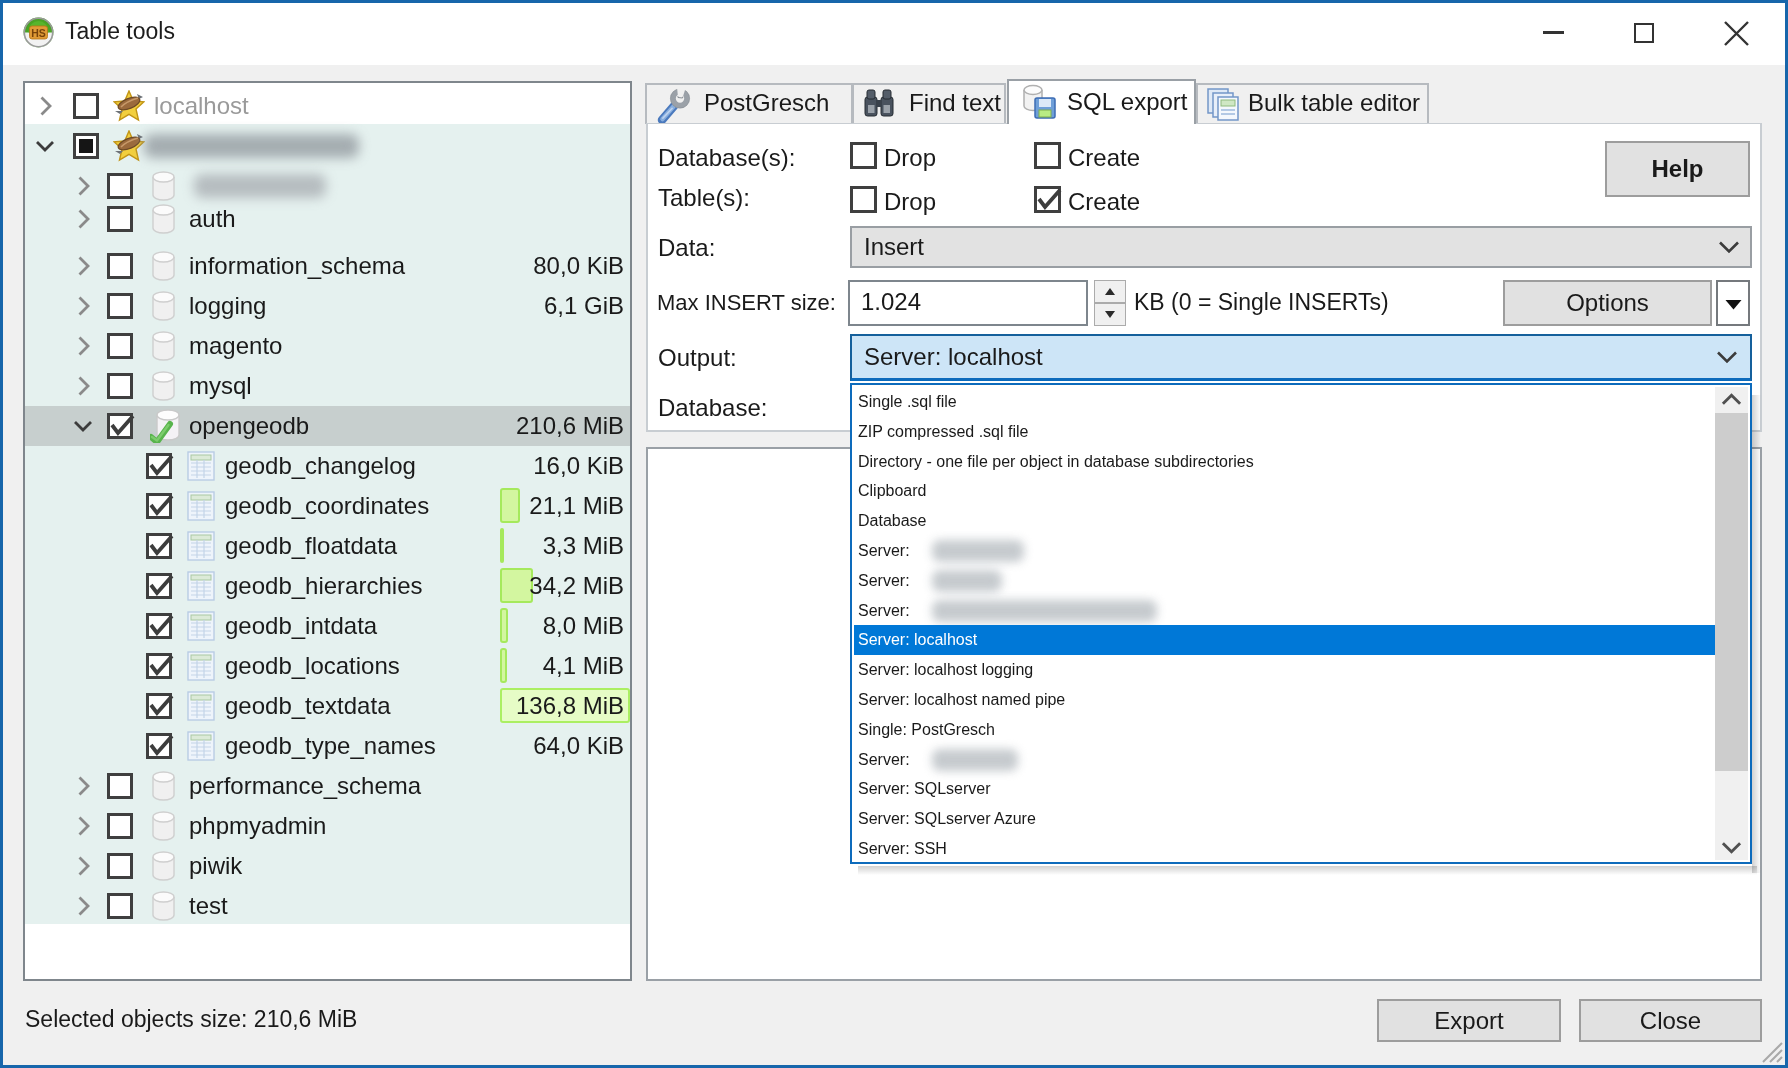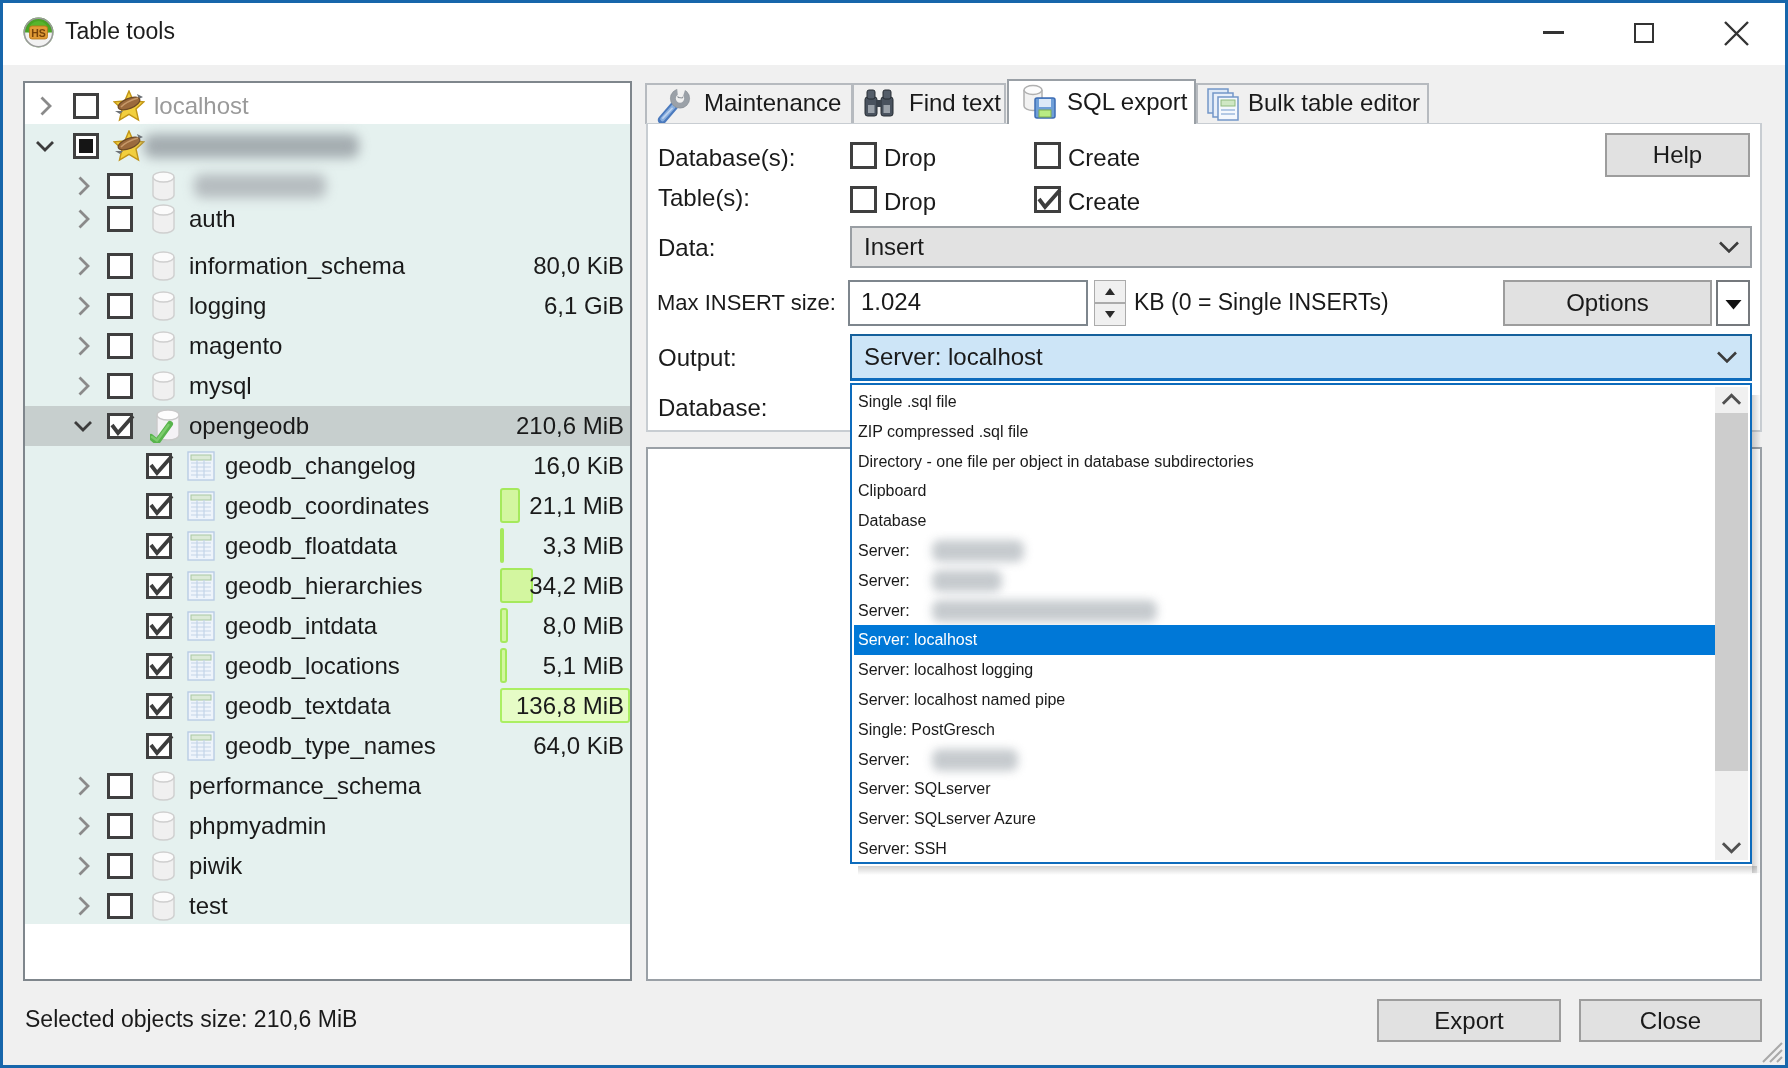--- a/index.html
+++ b/index.html
@@ -323,21 +323,21 @@
         </svg>
         <div class="icon" style="left:162px;">
   <svg width="28" height="30" viewBox="0 0 28 30">
     <rect x="1" y="1" width="26" height="28" fill="#eef4fb" stroke="#b9cce4" stroke-width="1.4"></rect>
     <rect x="4" y="4" width="20" height="5" fill="#dcead8" stroke="#a9c8a2" stroke-width="1"></rect>
     <path d="M4 12 L24 12 M4 16 L24 16 M4 20 L24 20 M4 24 L24 24 M10 9 L10 27 M17 9 L17 27" stroke="#c3d4e8" stroke-width="1.2"></path>
   </svg>
         </div>
         <div class="bar" style="width:7px; background:#d3f6a0; border-color:#a5e95c;"></div>
         <div class="rlabel" style="left:200px;">geodb_locations</div>
-        <div class="rsize">5,1 MiB</div>
+        <div class="rsize">4,1 MiB</div>
       </div>
       <div class="trow" style="top:603px;">
         <div class="cbx" style="left:121px;"></div>
         <svg style="position:absolute; left:124px; top:8px;" width="26" height="24" viewBox="0 0 26 24">
           <path d="M2 11 L8 19 L23 2" stroke="#3d3d3d" stroke-width="3.8" fill="none"></path>
         </svg>
         <div class="icon" style="left:162px;">
   <svg width="28" height="30" viewBox="0 0 28 30">
     <rect x="1" y="1" width="26" height="28" fill="#eef4fb" stroke="#b9cce4" stroke-width="1.4"></rect>
     <rect x="4" y="4" width="20" height="5" fill="#dcead8" stroke="#a9c8a2" stroke-width="1"></rect>
@@ -438,21 +438,21 @@
 <svg width="34" height="36" viewBox="0 0 34 36">
   <path d="M5 33 L17 19" stroke="#4a79bd" stroke-width="8.5" stroke-linecap="round"></path>
   <path d="M5.5 32 L16.5 19.5" stroke="#88aede" stroke-width="4.5" stroke-linecap="round"></path>
   <path d="M6 31 L15 21.5" stroke="#bed3ef" stroke-width="1.8" stroke-linecap="round"></path>
   <circle cx="23" cy="11.5" r="7" fill="none" stroke="#9ba1a8" stroke-width="5.6"></circle>
   <circle cx="23" cy="11.5" r="9.6" fill="none" stroke="#83898f" stroke-width="0.8" opacity="0.6"></circle>
   <path d="M20 0 L28.5 1.5 L25.5 11 L21 10.5 Z" fill="#f0f0f0"></path>
   <path d="M20.9 9.2 L21 10.5 L25.5 11 L25.9 9.6" fill="none" stroke="#878d94" stroke-width="1"></path>
 </svg>
   </div>
-<div class="abs tabtext" style="left:704px; top:103px; z-index:6;">Maintenance</div>
+<div class="abs tabtext" style="left:704px; top:103px; z-index:6;">PostGresch</div>
 <div class="abs" style="left:864px; top:88px; z-index:6;" id="ic-binoc">
 <svg width="30" height="30" viewBox="0 0 30 30">
   <rect x="1" y="9" width="12" height="19" rx="2.5" fill="#49525e" stroke="#262c33"></rect>
   <rect x="17" y="9" width="12" height="19" rx="2.5" fill="#49525e" stroke="#262c33"></rect>
   <rect x="3" y="2" width="8" height="9" rx="2" fill="#545d69" stroke="#262c33"></rect>
   <rect x="19" y="2" width="8" height="9" rx="2" fill="#545d69" stroke="#262c33"></rect>
   <rect x="12" y="12" width="6" height="7" fill="#39414b"></rect>
   <rect x="4" y="17" width="6.5" height="8" fill="#9aa1a9"></rect>
   <rect x="19.5" y="17" width="6.5" height="8" fill="#9aa1a9"></rect>
 </svg>
@@ -479,21 +479,21 @@
   </div>
 <div class="abs tabtext" style="left:1248px; top:103px; z-index:6;">Bulk table editor</div>
 
 <div class="flabel" style="left:658px; top:144px;">Database(s):</div>
 <div class="flabel" style="left:658px; top:184px;">Table(s):</div>
 <div class="flabel" style="left:658px; top:234px;">Data:</div>
 <div class="flabel" style="left:657px; top:290px; font-size:22px;">Max INSERT size:</div>
 <div class="flabel" style="left:658px; top:344px;">Output:</div>
 <div class="flabel" style="left:658px; top:394px;">Database:</div>
 
-<div class="btn" style="left:1605px; top:133px; width:145px; height:44px;">Help</div>
+<div class="btn" style="left:1605px; top:141px; width:145px; height:56px;font-weight:bold;">Help</div>
 
 <div class="fcbx" style="left:850px; top:142px;"></div>
 <div class="flabel" style="left:884px; top:144px;">Drop</div>
 <div class="fcbx" style="left:1034px; top:142px;"></div>
 <div class="flabel" style="left:1068px; top:144px;">Create</div>
 
 <div class="fcbx" style="left:850px; top:186px;"></div>
 <div class="flabel" style="left:884px; top:188px;">Drop</div>
 <div class="fcbx" style="left:1034px; top:186px;"></div>
 <svg class="abs" style="left:1037px; top:188px;" width="26" height="24" viewBox="0 0 26 24">

